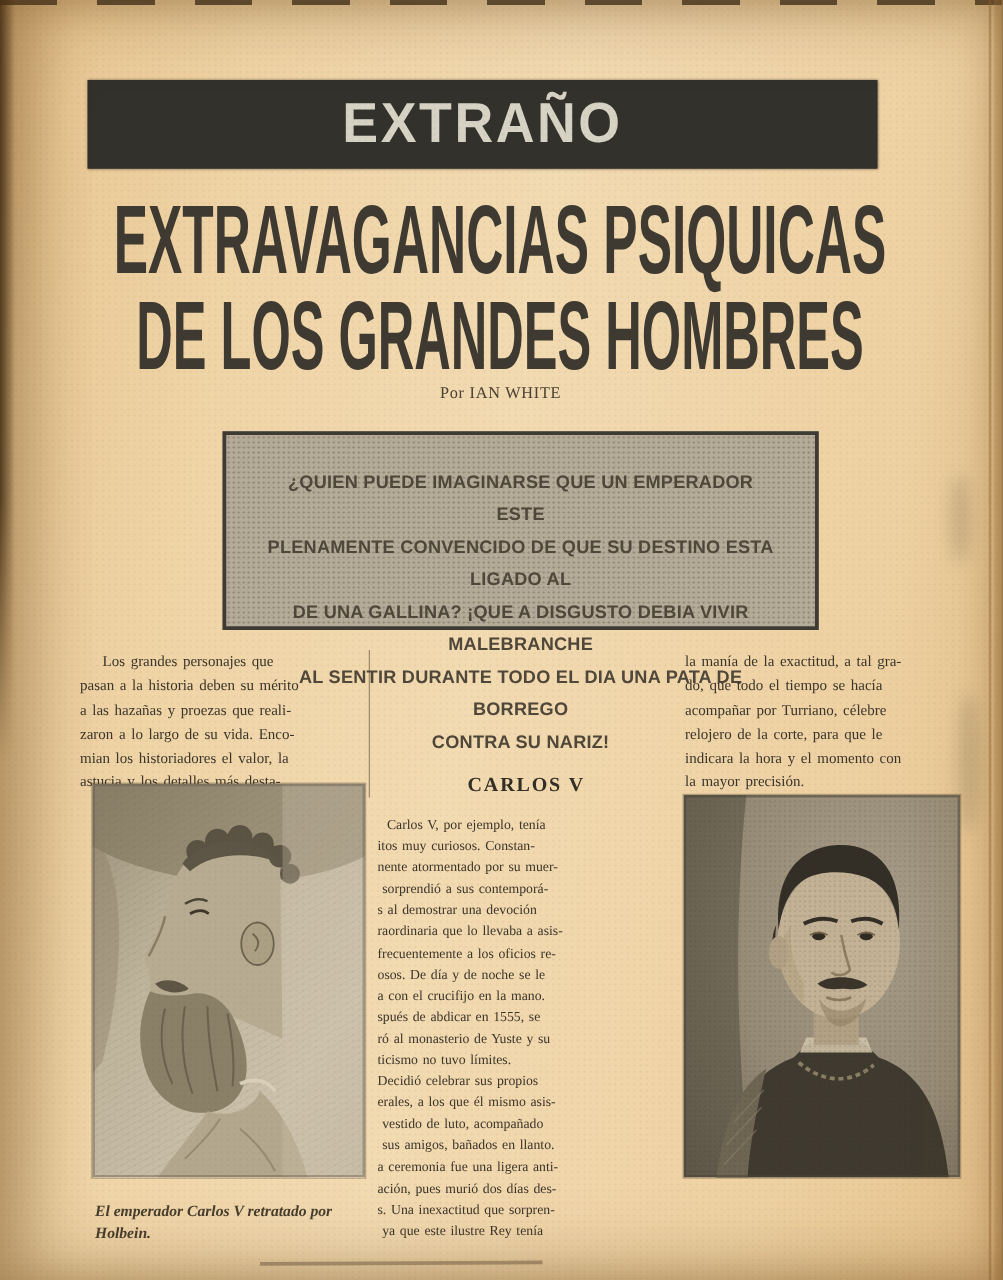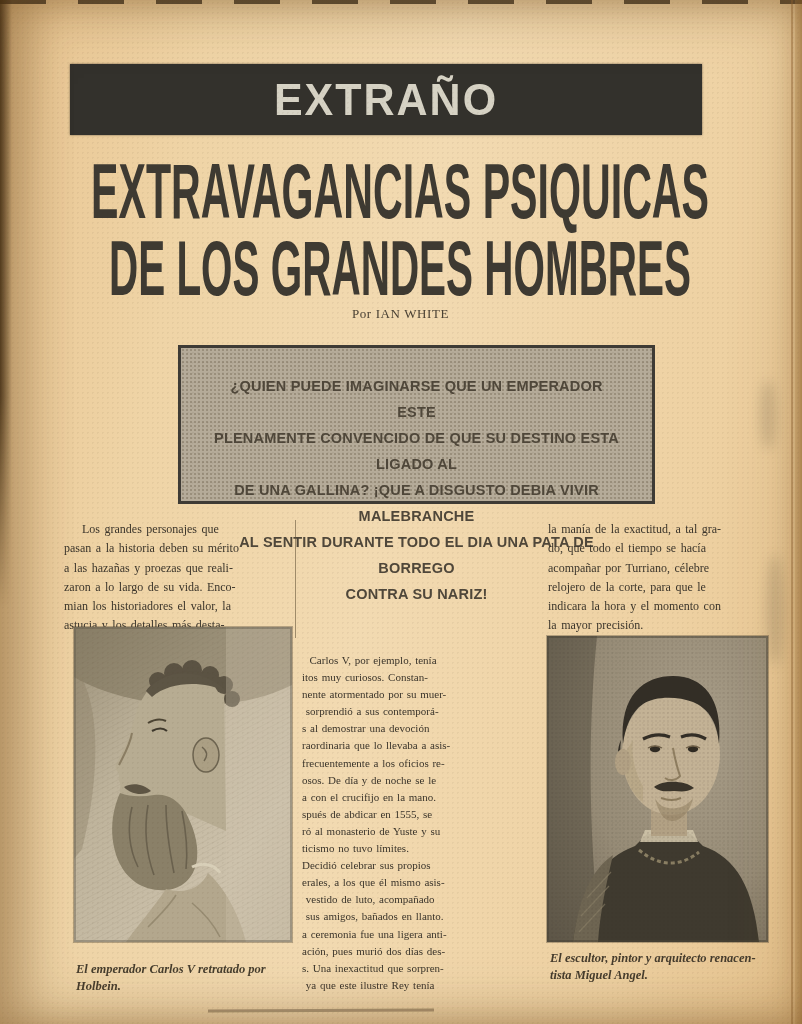--- a/index.html
+++ b/index.html
@@ -88,20 +88,21 @@
 
   <div class="coltext lines" style="left:64px;top:520px;width:232px;">&nbsp;&nbsp;&nbsp;&nbsp;Los grandes personajes que
 pasan a la historia deben su mérito
 a las hazañas y proezas que reali-
 zaron a lo largo de su vida. Enco-
 mian los historiadores el valor, la
 astucia y los detalles más desta-</div>
   <div class="col-rule"></div>
 
 
+  <div class="section-heading">CARLOS V</div>
 
   <div class="col2text lines" style="left:302px;top:652px;width:242px;">&nbsp;&nbsp;Carlos V, por ejemplo, tenía
 itos muy curiosos. Constan-
 nente atormentado por su muer-
 &nbsp;sorprendió a sus contemporá-
 s al demostrar una devoción
 raordinaria que lo llevaba a asis-
 frecuentemente a los oficios re-
 osos. De día y de noche se le
 a con el crucifijo en la mano.
@@ -213,18 +214,16 @@
       <path d="M101 112 q7 -4 14 0" stroke="#6f6049" stroke-width="1.4" fill="none"></path>
       <path d="M139 112 q7 -4 14 0" stroke="#6f6049" stroke-width="1.4" fill="none"></path>
       <path d="M126 112 C128 124 131 134 133 140 C129 145 122 145 118 142" stroke="#8f7e60" stroke-width="2" fill="none"></path>
       <path d="M107 151 C116 144 137 144 147 152 C139 157 132 155 127 155 C121 155 114 157 107 151 Z" fill="#3a342a"></path>
       <path d="M114 162 q11 4 20 0" stroke="#8b7a5c" stroke-width="2" fill="none"></path>
       <path d="M108 162 C114 176 136 176 146 162 C143 178 132 185 125 185 C117 185 111 176 108 162 Z" fill="#8b7a5c" opacity=".5"></path>
       <rect width="221" height="306" fill="url(#dotsR)" opacity=".16"></rect>
       <rect x="1" y="1" width="219" height="304" fill="none" stroke="#4a4336" stroke-opacity=".5" stroke-width="2"></rect>
     </svg>
   </div>
-  <div class="caption lines" style="left:550px;top:950px;width:220px;">El escultor, pintor y arquitecto renacen-
-tista Miguel Angel.</div>
 
   <div class="grain"></div>
   <div class="vignette"></div>
 </div>
 
 </body></html>

